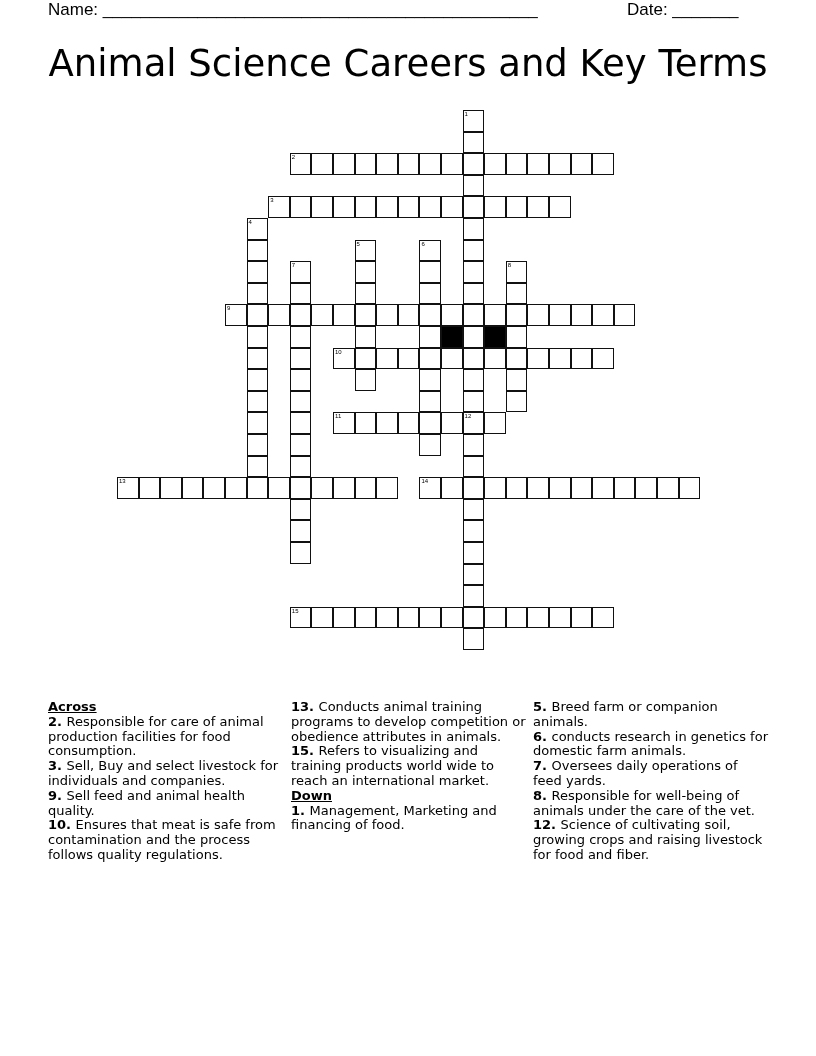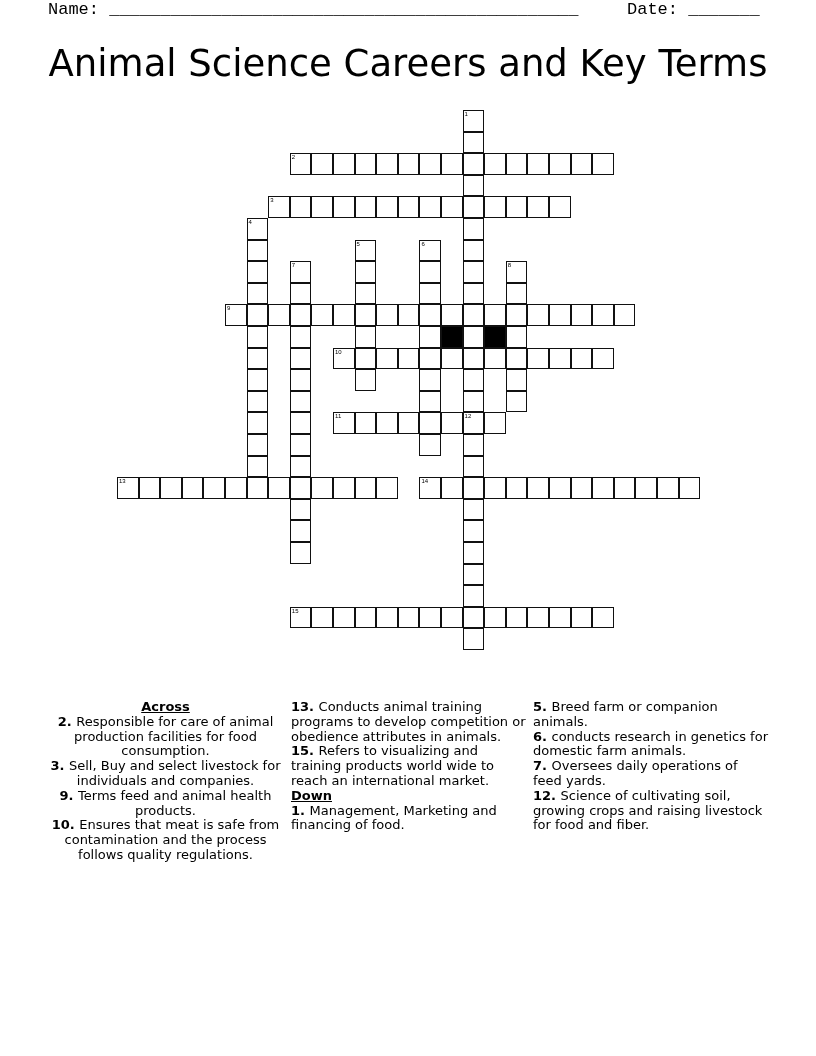--- a/index.html
+++ b/index.html
@@ -1,17 +1,17 @@
 <!DOCTYPE html>
 <html><head>
 <meta charset="utf-8">
 <style>
   html, body { margin: 0; padding: 0; background: #ffffff; }
   body { width: 816px; height: 1056px; position: relative; overflow: hidden; }
-  .hdr { position: absolute; top: 0; font-family: Liberation Mono, monospace; font-size: 17px; color: #000; }
+  .hdr { position: absolute; top: 0; font-family: Liberation Sans, sans-serif; font-size: 17px; color: #000; }
   .title { position: absolute; top: 42px; left: 0; width: 816px; text-align: center;
            font-family: "DejaVu Sans", sans-serif; font-size: 37px; color: #000; letter-spacing: 0px; }
   #grid { position: absolute; left: 0; top: 0; width: 816px; height: 700px; }
   .cell { position: absolute; width: 21.6px; height: 21.6px; box-sizing: border-box;
           border: 1px solid #111; background: #fff; }
   .cell.black { background: #000; }
   .num { position: absolute; left: 1px; top: 0px; font-family: "Liberation Sans", sans-serif;
          font-size: 6px; line-height: 7px; color: #000; }
   .col { position: absolute; top: 700px; width: 235px; font-family: "DejaVu Sans", sans-serif;
          font-size: 13px; line-height: 14.8px; color: #000; }
@@ -221,31 +221,32 @@
       <span class="num">8</span>
     </div>
     <div class="cell" style="left: 505.8px; top: 282.8px;"></div>
     <div class="cell" style="left: 505.8px; top: 326px;"></div>
     <div class="cell" style="left: 505.8px; top: 369.2px;"></div>
     <div class="cell" style="left: 505.8px; top: 390.8px;"></div>
     <div class="cell black" style="left: 441px; top: 326px;"></div>
     <div class="cell black" style="left: 484.2px; top: 326px;"></div>
   </div>
 
-<div class="col" id="col1" style="left:48px;text-align:center;">
+<div class="col" id="col1" style="left:48px;">
     <div class="sec">Across</div>
     <div class="clue"><b>2. </b><span>Responsible for care of animal production facilities for food consumption.</span></div>
     <div class="clue"><b>3. </b><span>Sell, Buy and select livestock for individuals and companies.</span></div>
-    <div class="clue"><b>9. </b><span>Terms feed and animal health products.</span></div>
+    <div class="clue"><b>9. </b><span>Sell feed and animal health quality.</span></div>
     <div class="clue"><b>10. </b><span>Ensures that meat is safe from contamination and the process follows quality regulations.</span></div>
   </div>
 <div class="col" id="col2" style="left:291px;">
     <div class="clue"><b>13. </b><span>Conducts animal training programs to develop competition or obedience attributes in animals.</span></div>
     <div class="clue"><b>15. </b><span>Refers to visualizing and training products world wide to reach an international market.</span></div>
     <div class="sec">Down</div>
     <div class="clue"><b>1. </b><span>Management, Marketing and financing of food.</span></div>
   </div>
 <div class="col" id="col3" style="left:533px;">
     <div class="clue"><b>5. </b><span>Breed farm or companion animals.</span></div>
     <div class="clue"><b>6. </b><span>conducts research in genetics for domestic farm animals.</span></div>
     <div class="clue"><b>7. </b><span>Oversees daily operations of feed yards.</span></div>
+    <div class="clue"><b>8. </b><span>Responsible for well-being of animals under the care of the vet.</span></div>
     <div class="clue"><b>12. </b><span>Science of cultivating soil, growing crops and raising livestock for food and fiber.</span></div>
   </div>
 
 </body></html>

